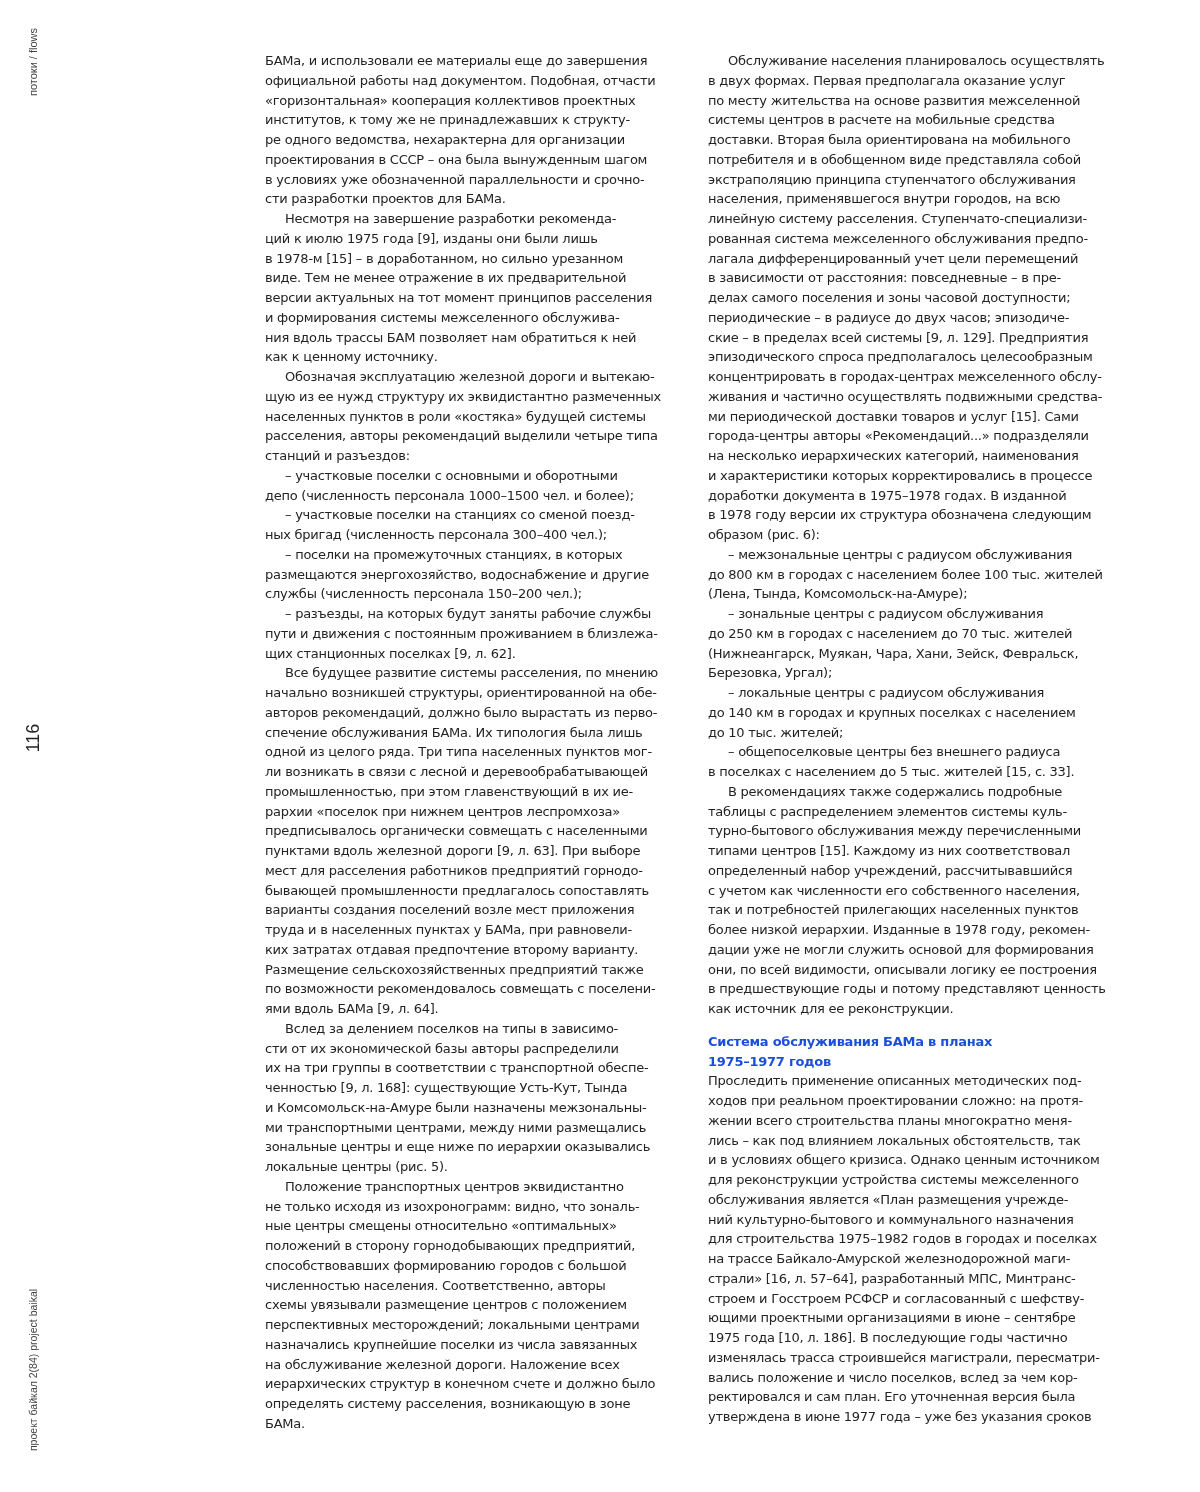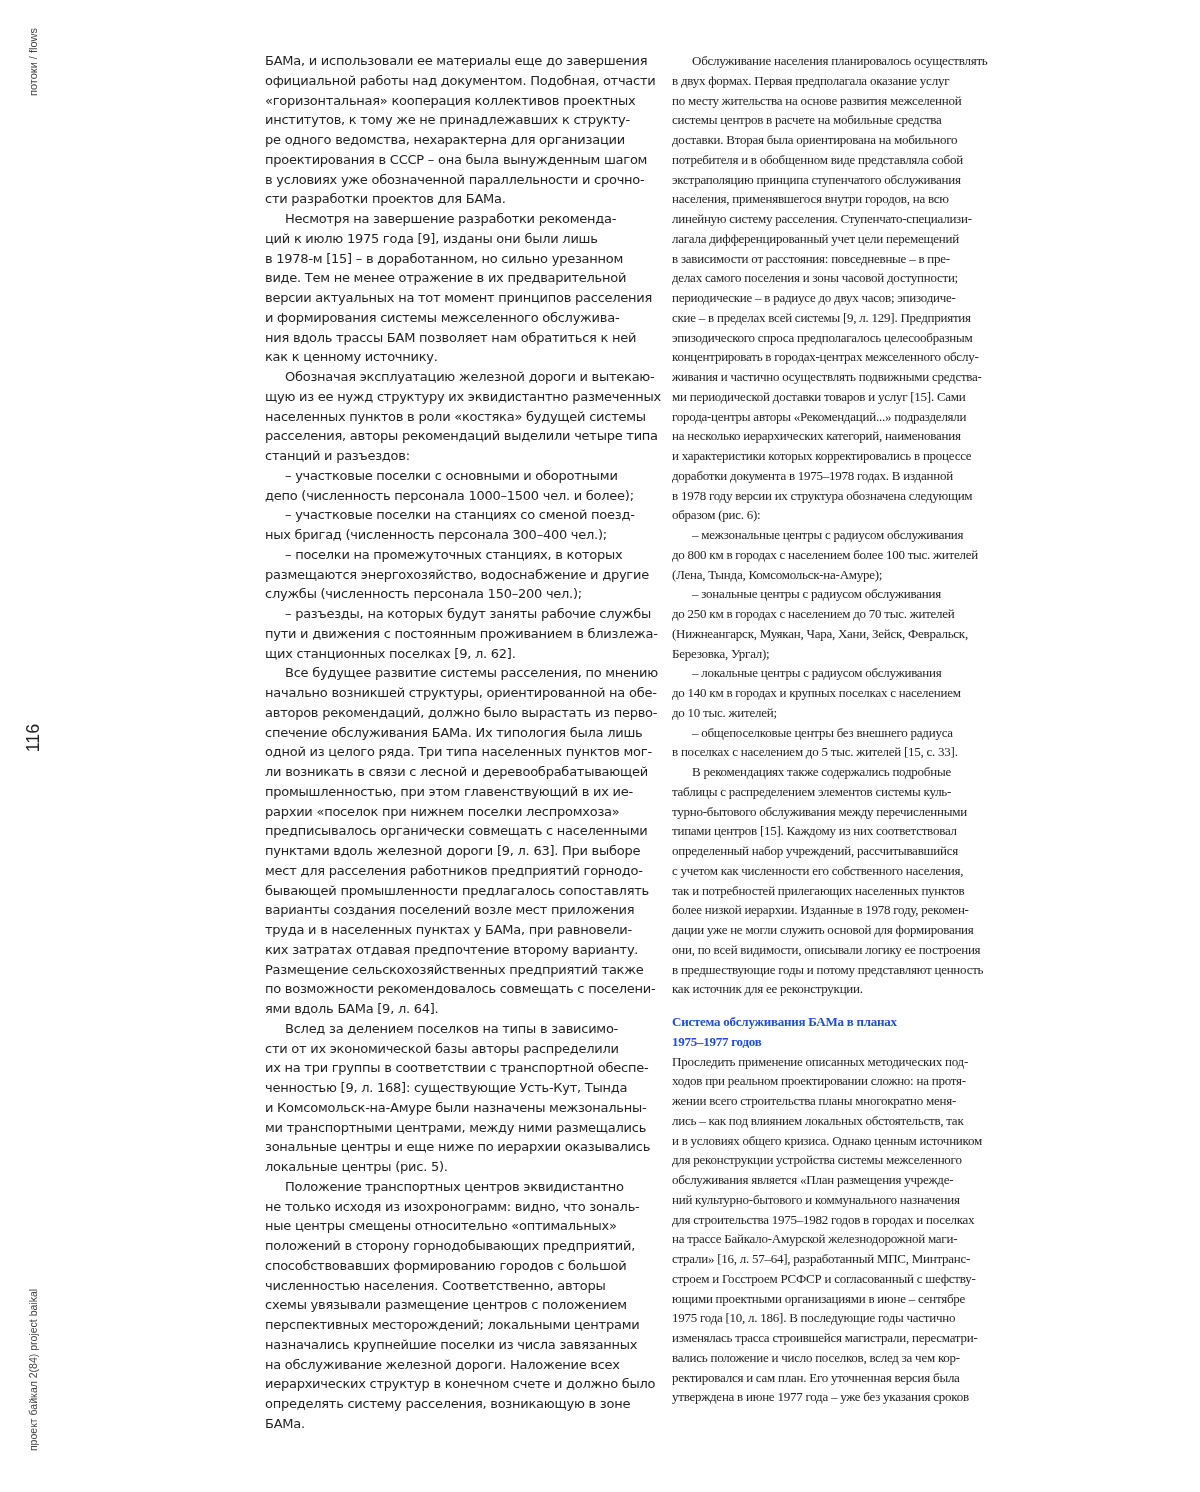--- a/index.html
+++ b/index.html
@@ -12,21 +12,21 @@
   .page-number { top: 738px; font-size: 18px; color: #222; }
   .journal-label { top: 1370px; font-size: 10.5px; }
   .rot { display: inline-block; transform: translate(-50%, -50%) rotate(-90deg); }
 
   .column {
     position: absolute; top: 51px; width: 420px;
     font-family: "DejaVu Sans", sans-serif; font-size: 13px; letter-spacing: -0.25px;
     color: #232323;
   }
   .col-left { left: 265px; }
-  .col-right { left: 672px; font-family: Liberation Serif, serif; }
+  .col-right { left: 708px; }
   .line { height: 19.75px; line-height: 19.75px; white-space: nowrap; }
   .line.indent { padding-left: 20px; }
   .line.bold { font-weight: bold; color: #1d4ed8; }
 </style>
 </head>
 <body>
 
 <div class="margin-label section-label">
   <span class="rot">потоки / flows</span>
 </div>
@@ -69,21 +69,21 @@
     <div class="line indent">–  разъезды, на которых будут заняты рабочие службы</div>
     <div class="line">пути и движения с постоянным проживанием в близлежа-</div>
     <div class="line">щих станционных поселках [9, л. 62].</div>
     <div class="line indent">Все будущее развитие системы расселения, по мнению</div>
     <div class="line">начально возникшей структуры, ориентированной на обе-</div>
     <div class="line">авторов рекомендаций, должно было вырастать из перво-</div>
     <div class="line">спечение обслуживания БАМа. Их типология была лишь</div>
     <div class="line">одной из целого ряда. Три типа населенных пунктов мог-</div>
     <div class="line">ли возникать в связи с лесной и деревообрабатывающей</div>
     <div class="line">промышленностью, при этом главенствующий в их ие-</div>
-    <div class="line">рархии «поселок при нижнем поселки леспромхоза»</div>
+    <div class="line">рархии «поселок при нижнем центров леспромхоза»</div>
     <div class="line">предписывалось органически совмещать с населенными</div>
     <div class="line">пунктами вдоль железной дороги [9, л. 63]. При выборе</div>
     <div class="line">мест для расселения работников предприятий горнодо-</div>
     <div class="line">бывающей промышленности предлагалось сопоставлять</div>
     <div class="line">варианты создания поселений возле мест приложения</div>
     <div class="line">труда и в населенных пунктах у БАМа, при равновели-</div>
     <div class="line">ких затратах отдавая предпочтение второму варианту.</div>
     <div class="line">Размещение сельскохозяйственных предприятий также</div>
     <div class="line">по возможности рекомендовалось совмещать с поселени-</div>
     <div class="line">ями вдоль БАМа [9, л. 64].</div>
@@ -112,20 +112,21 @@
 <div class="column col-right">
     <div class="line indent">Обслуживание населения планировалось осуществлять</div>
     <div class="line">в двух формах. Первая предполагала оказание услуг</div>
     <div class="line">по месту жительства на основе развития межселенной</div>
     <div class="line">системы центров в расчете на мобильные средства</div>
     <div class="line">доставки. Вторая была ориентирована на мобильного</div>
     <div class="line">потребителя и в обобщенном виде представляла собой</div>
     <div class="line">экстраполяцию принципа ступенчатого обслуживания</div>
     <div class="line">населения, применявшегося внутри городов, на всю</div>
     <div class="line">линейную систему расселения. Ступенчато-специализи-</div>
+    <div class="line">рованная система межселенного обслуживания предпо-</div>
     <div class="line">лагала дифференцированный учет цели перемещений</div>
     <div class="line">в зависимости от расстояния: повседневные – в пре-</div>
     <div class="line">делах самого поселения и зоны часовой доступности;</div>
     <div class="line">периодические – в радиусе до двух часов; эпизодиче-</div>
     <div class="line">ские – в пределах всей системы [9, л. 129]. Предприятия</div>
     <div class="line">эпизодического спроса предполагалось целесообразным</div>
     <div class="line">концентрировать в городах-центрах межселенного обслу-</div>
     <div class="line">живания и частично осуществлять подвижными средства-</div>
     <div class="line">ми периодической доставки товаров и услуг [15]. Сами</div>
     <div class="line">города-центры авторы «Рекомендаций...» подразделяли</div>

